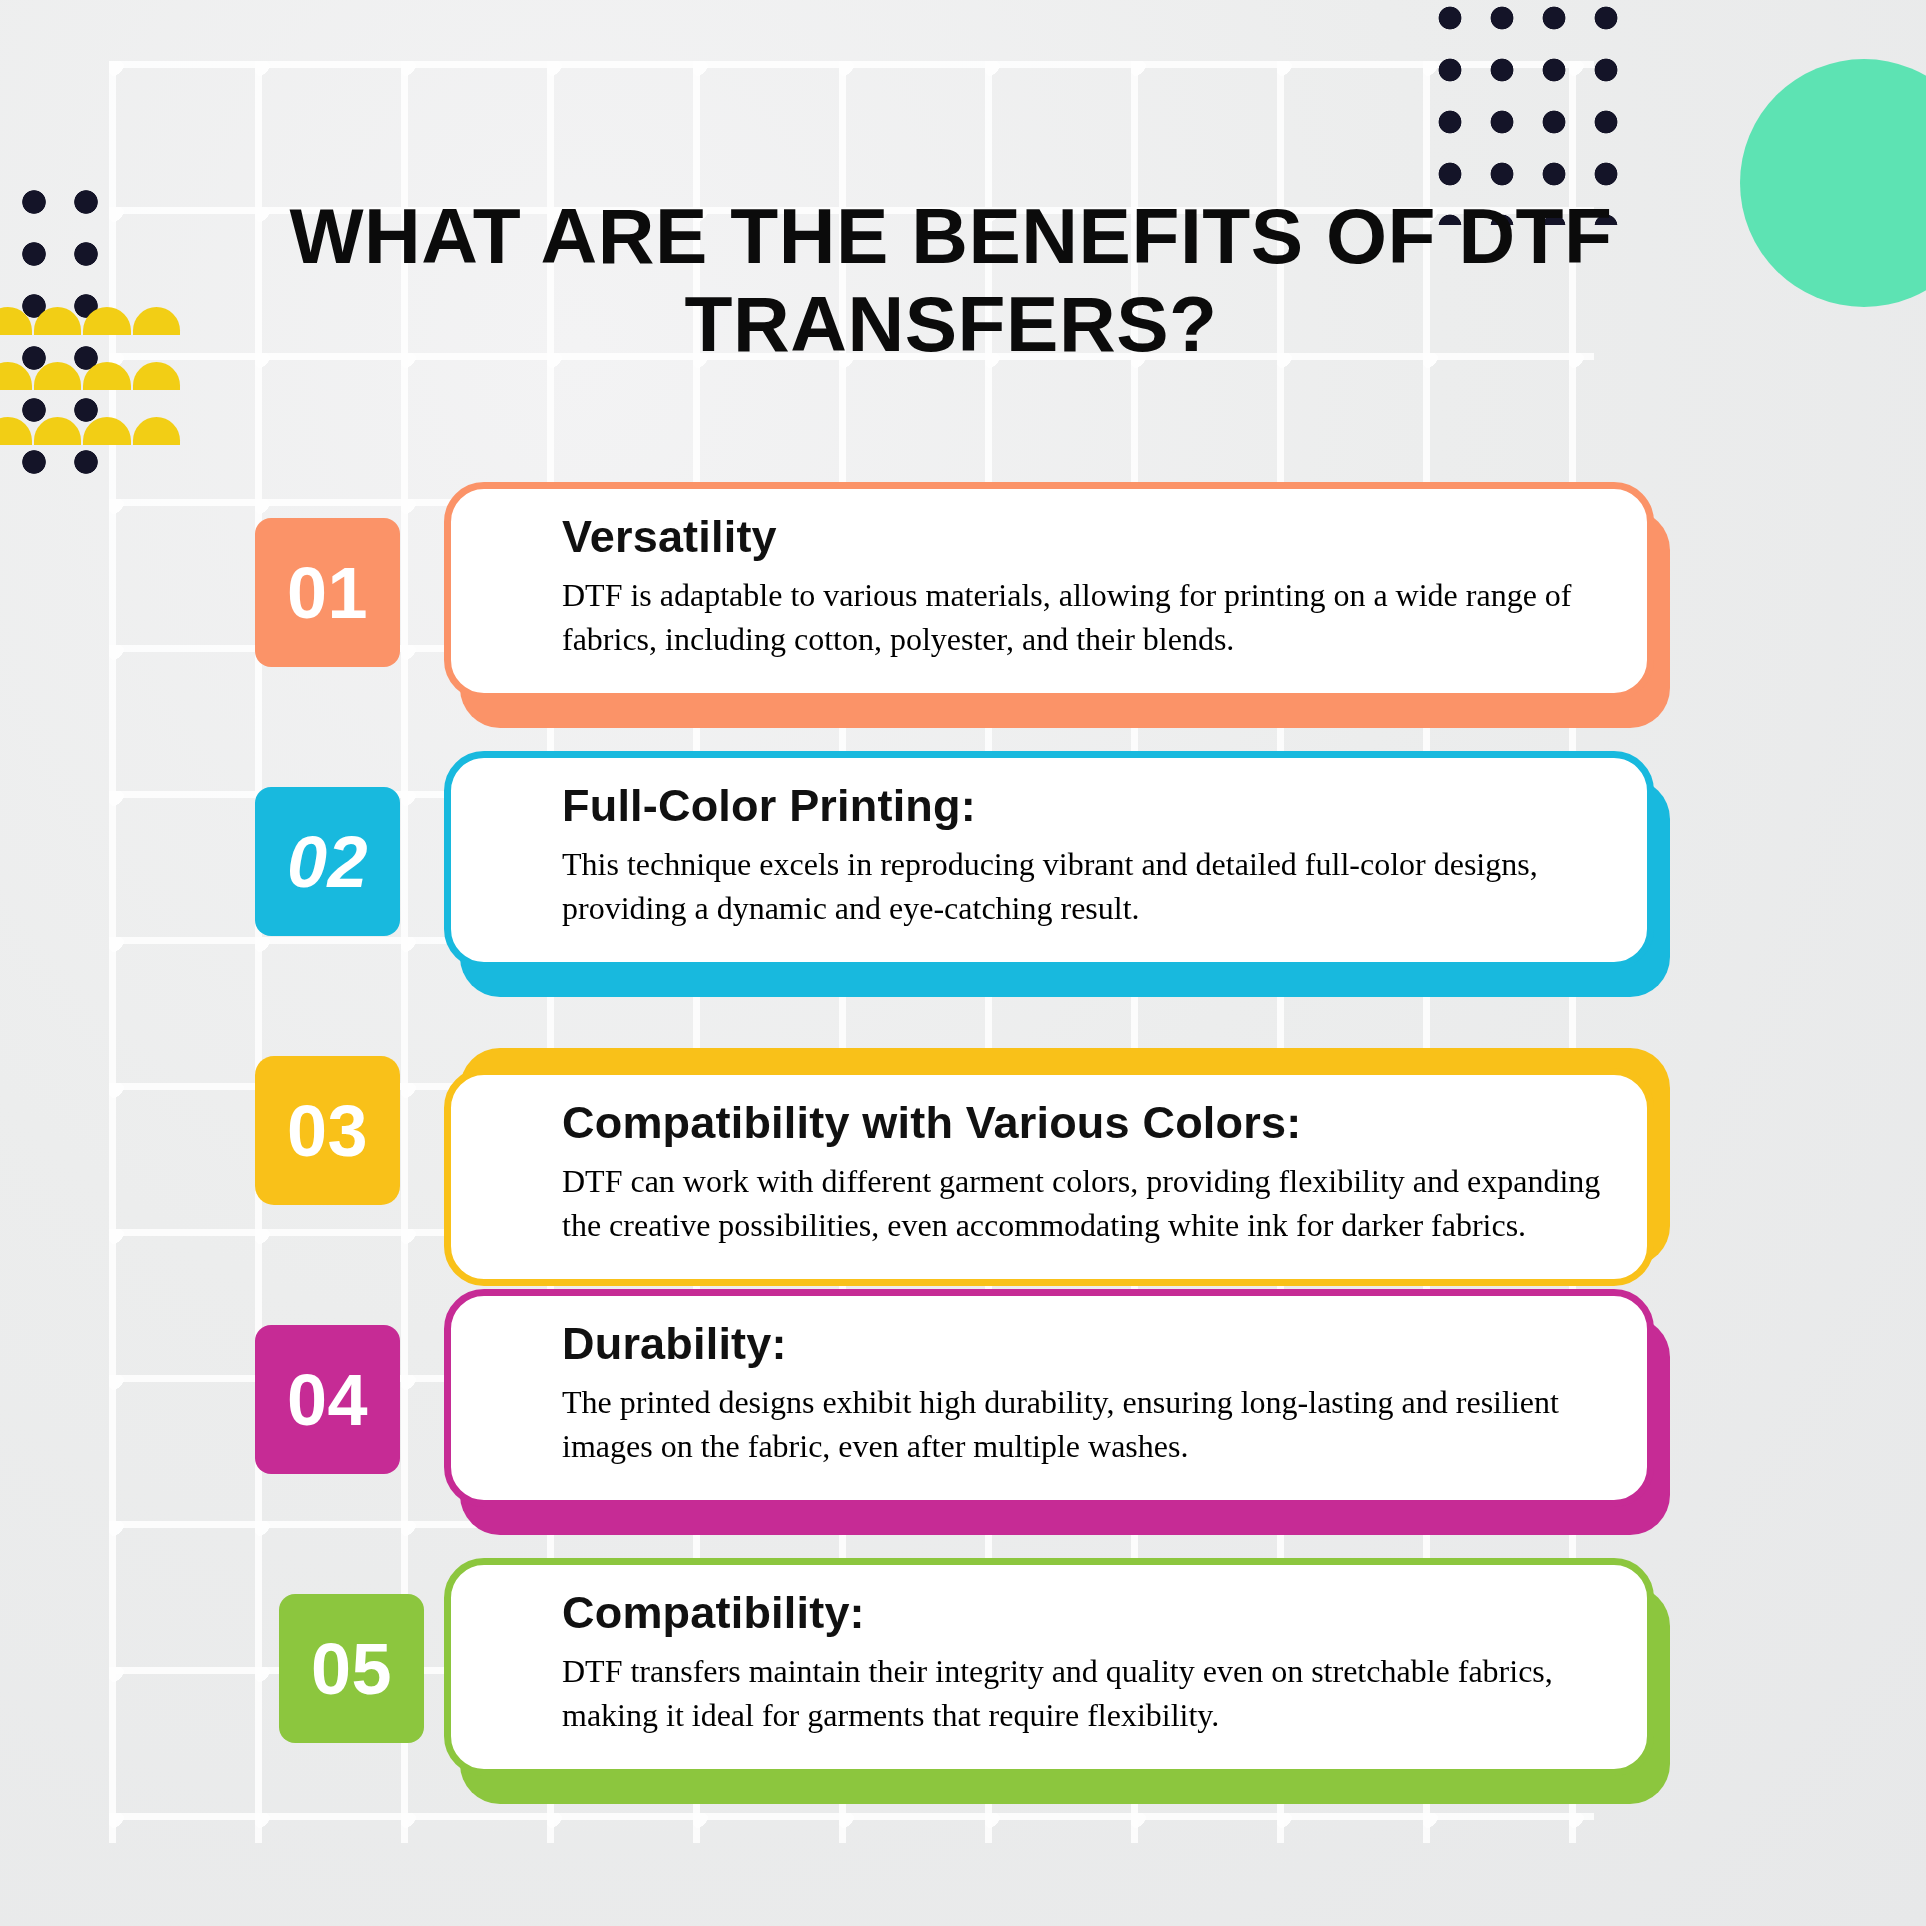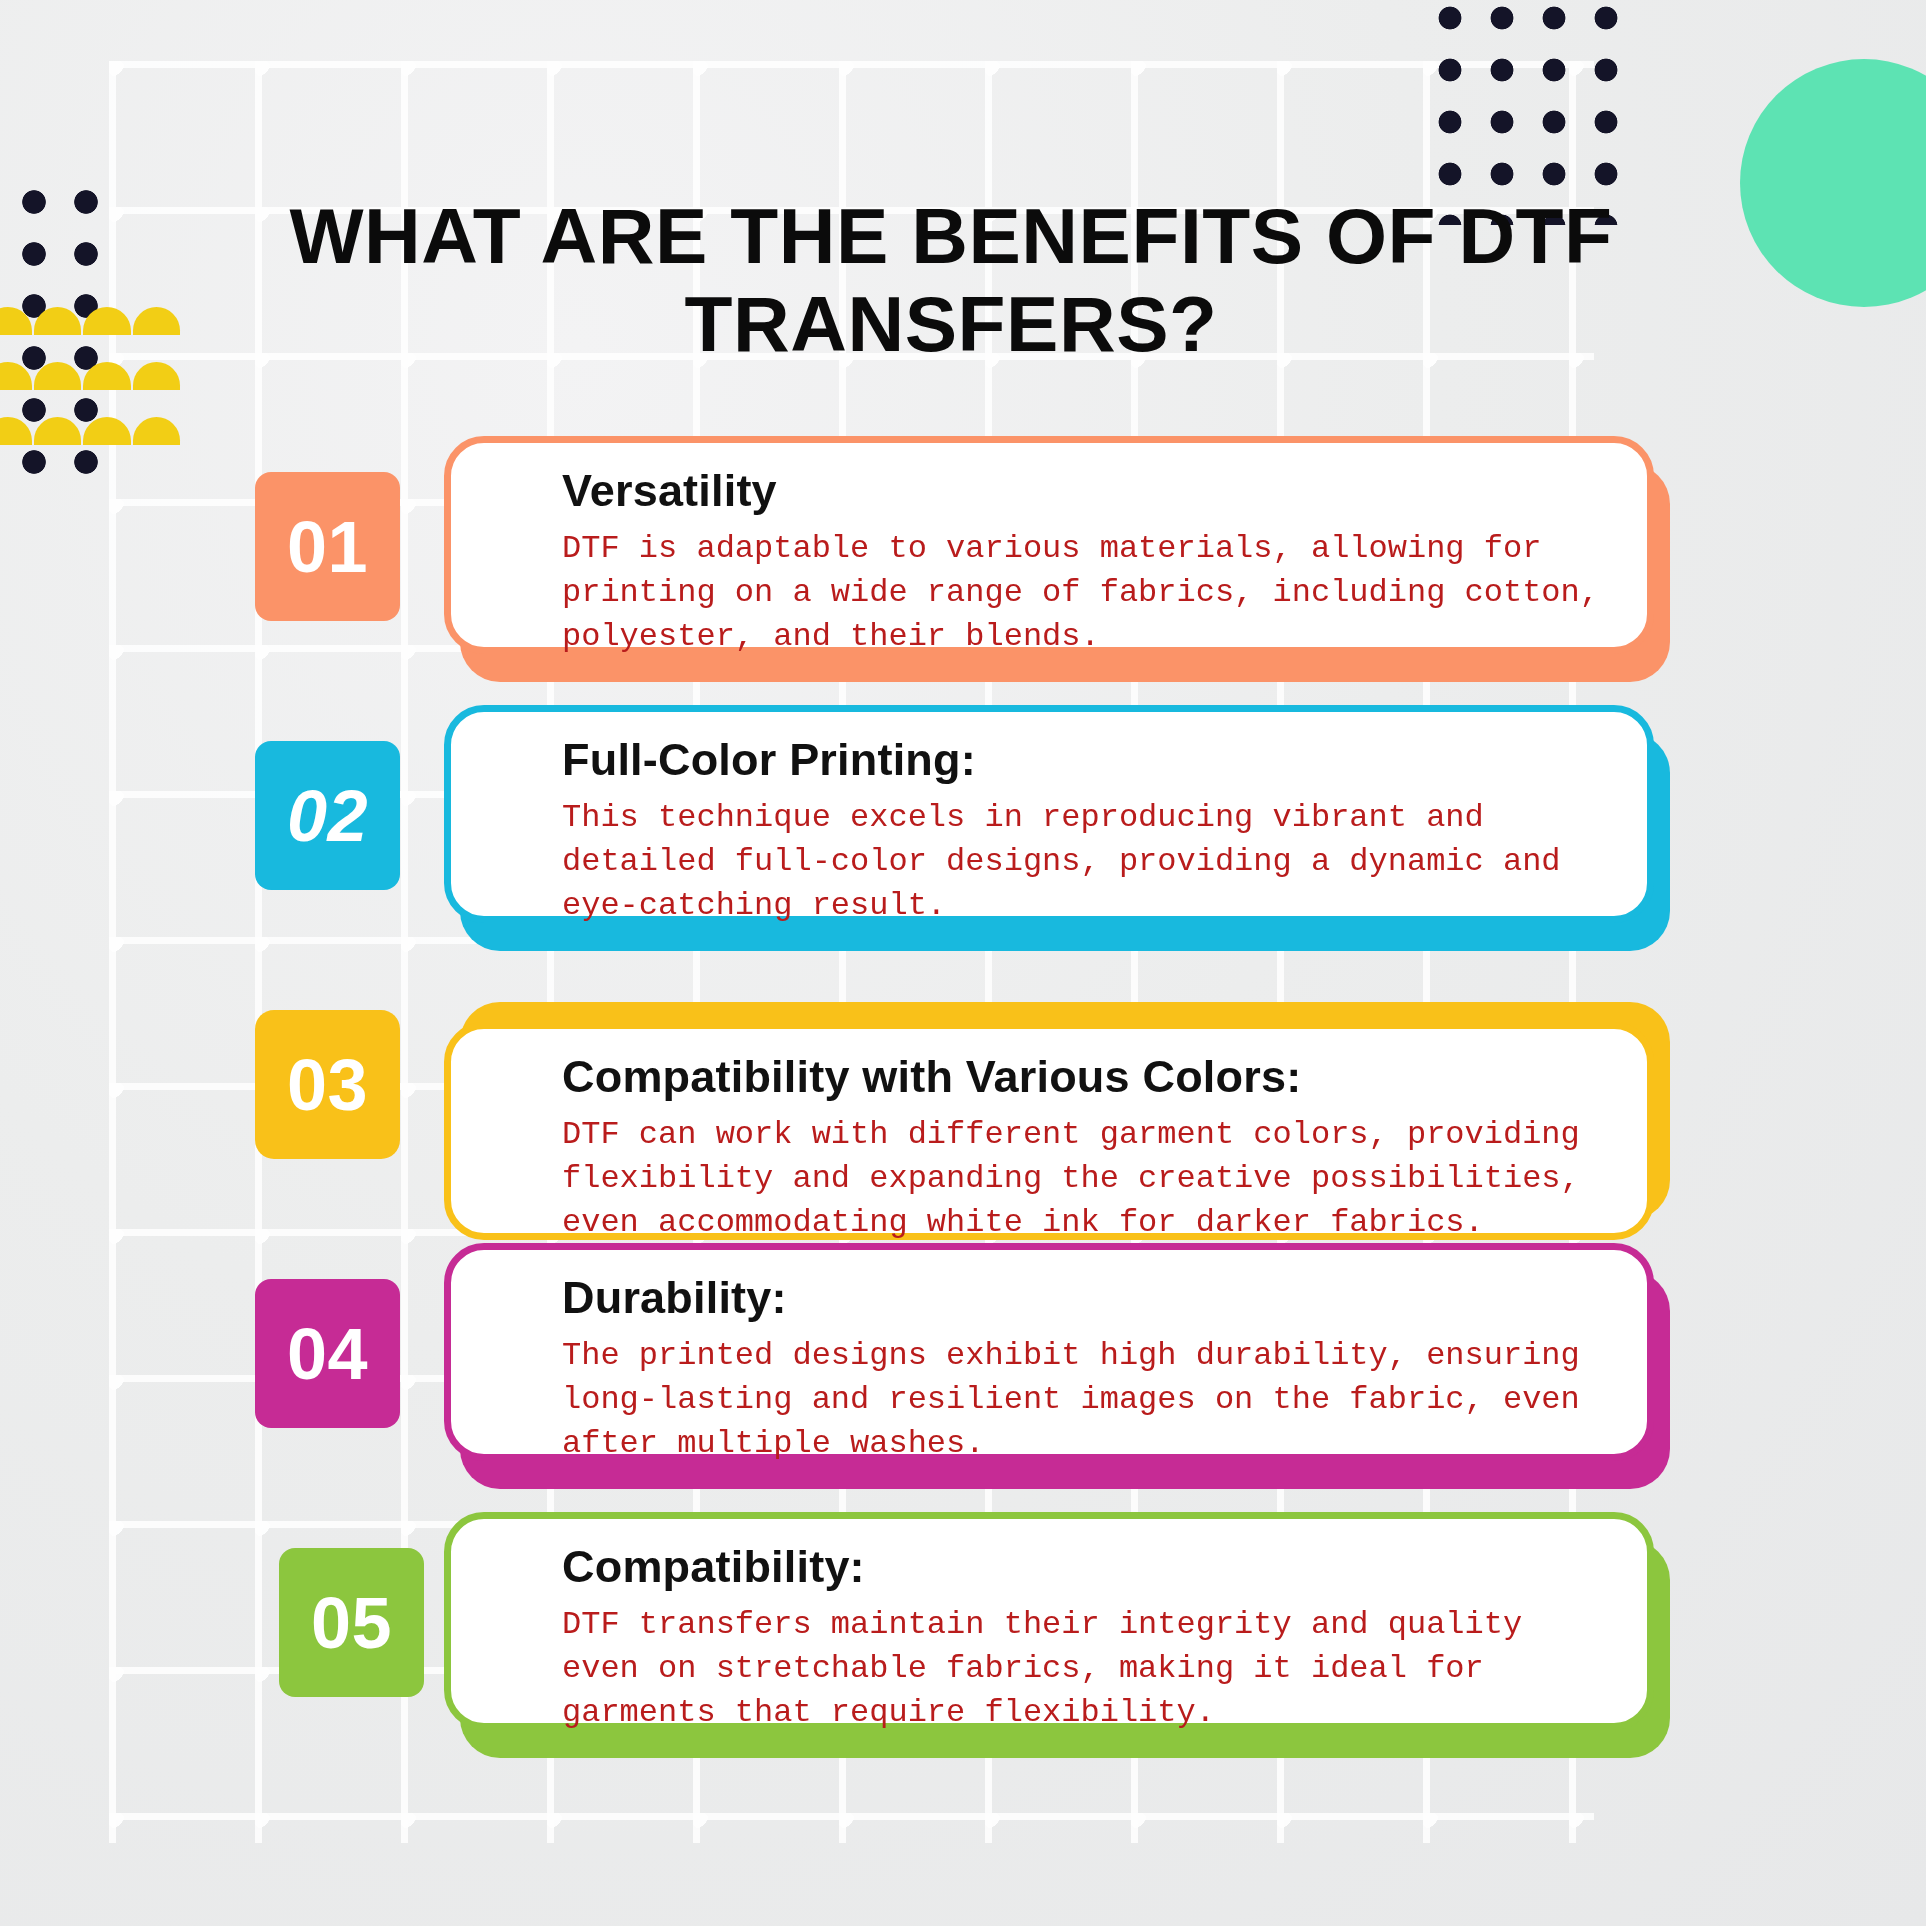--- a/index.html
+++ b/index.html
@@ -94,21 +94,21 @@
     font-size:77px;
     line-height:1.14;
     letter-spacing:0.5px;
     color:#0b0b0b;
     transform:scaleX(1.02);
   }
 
   
   .cards {
     position:absolute;
-    left:0; top:428px;
+    left:0; top:474px;
     width:1927px;
   }
   .row {
     position:relative;
     height:259px;
     margin-bottom:10px;
   }
 
   .badge {
     position:absolute;
@@ -147,25 +147,25 @@
   .card h3 {
     font-family:"Liberation Sans", sans-serif;
     font-weight:700;
     font-size:45px;
     color:#111111;
     letter-spacing:0.2px;
     margin-bottom:10px;
     white-space:nowrap;
   }
   .card p {
-    font-family:Liberation Mono, monospace;
+    font-family:Liberation Serif, serif;
     font-weight:400;
     font-size:32px;
     line-height:1.38;
-    color:#b91c1c;
+    color:#000000;
     max-width:1054px;
   }
 
   
 </style>
 </head>
 <body>
 
 <div id="poster">
 

